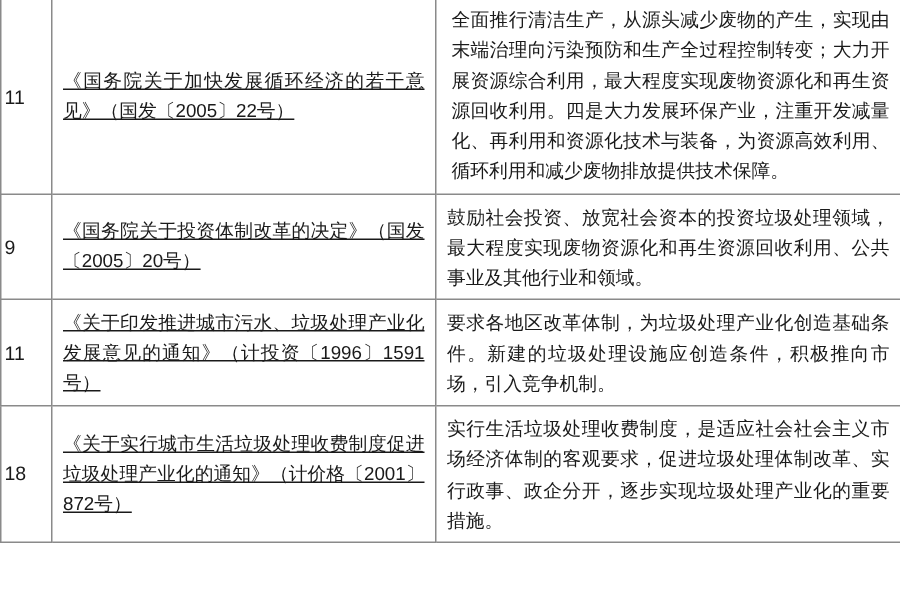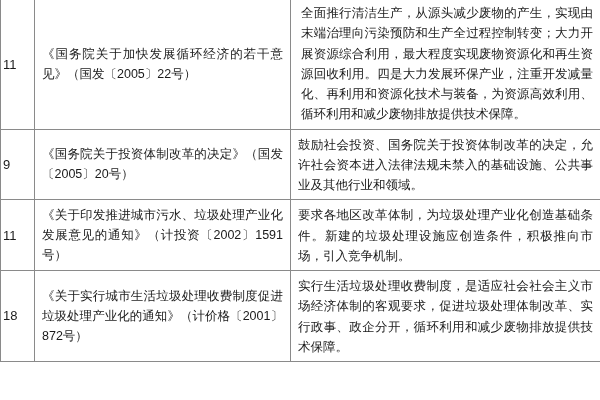--- a/index.html
+++ b/index.html
@@ -33,20 +33,21 @@
   td.num {
     vertical-align: middle;
     font-size: 13px;
     padding: 2px;
   }
   td.title {
     text-align: justify;
     text-justify: inter-ideograph;
     vertical-align: middle;
     padding: 4px 7px;
+    text-decoration: underline;
   }
   td.content {
     text-align: justify;
     text-justify: inter-ideograph;
     vertical-align: top;
     padding: 5px 7px 4px 7px;
   }
   
   .doc-table tr:first-child td {
     border-top: none;
@@ -67,26 +68,26 @@
   </colgroup>
   <tbody>
     <tr>
       <td class="num">11</td>
       <td class="title">《国务院关于加快发展循环经济的若干意见》（国发〔2005〕22号）</td>
       <td class="content">全面推行清洁生产，从源头减少废物的产生，实现由末端治理向污染预防和生产全过程控制转变；大力开展资源综合利用，最大程度实现废物资源化和再生资源回收利用。四是大力发展环保产业，注重开发减量化、再利用和资源化技术与装备，为资源高效利用、循环利用和减少废物排放提供技术保障。</td>
     </tr>
     <tr>
       <td class="num">9</td>
       <td class="title">《国务院关于投资体制改革的决定》（国发〔2005〕20号）</td>
-      <td class="content">鼓励社会投资、国务院关于投资体制改革的决定，允许社会资本进入法律法规未禁入的基础设施、公共事业及其他行业和领域。</td>
+      <td class="content">鼓励社会投资、放宽社会资本的投资垃圾处理领域，最大程度实现废物资源化和再生资源回收利用、公共事业及其他行业和领域。</td>
     </tr>
     <tr>
       <td class="num">11</td>
-      <td class="title">《关于印发推进城市污水、垃圾处理产业化发展意见的通知》（计投资〔2002〕1591号）</td>
+      <td class="title">《关于印发推进城市污水、垃圾处理产业化发展意见的通知》（计投资〔1996〕1591号）</td>
       <td class="content">要求各地区改革体制，为垃圾处理产业化创造基础条件。新建的垃圾处理设施应创造条件，积极推向市场，引入竞争机制。</td>
     </tr>
     <tr>
       <td class="num">18</td>
       <td class="title">《关于实行城市生活垃圾处理收费制度促进垃圾处理产业化的通知》（计价格〔2001〕872号）</td>
-      <td class="content">实行生活垃圾处理收费制度，是适应社会社会主义市场经济体制的客观要求，促进垃圾处理体制改革、实行政事、政企分开，循环利用和减少废物排放提供技术保障。</td>
+      <td class="content">实行生活垃圾处理收费制度，是适应社会社会主义市场经济体制的客观要求，促进垃圾处理体制改革、实行政事、政企分开，逐步实现垃圾处理产业化的重要措施。</td>
     </tr>
   </tbody>
 </table>
 
 </body></html>

